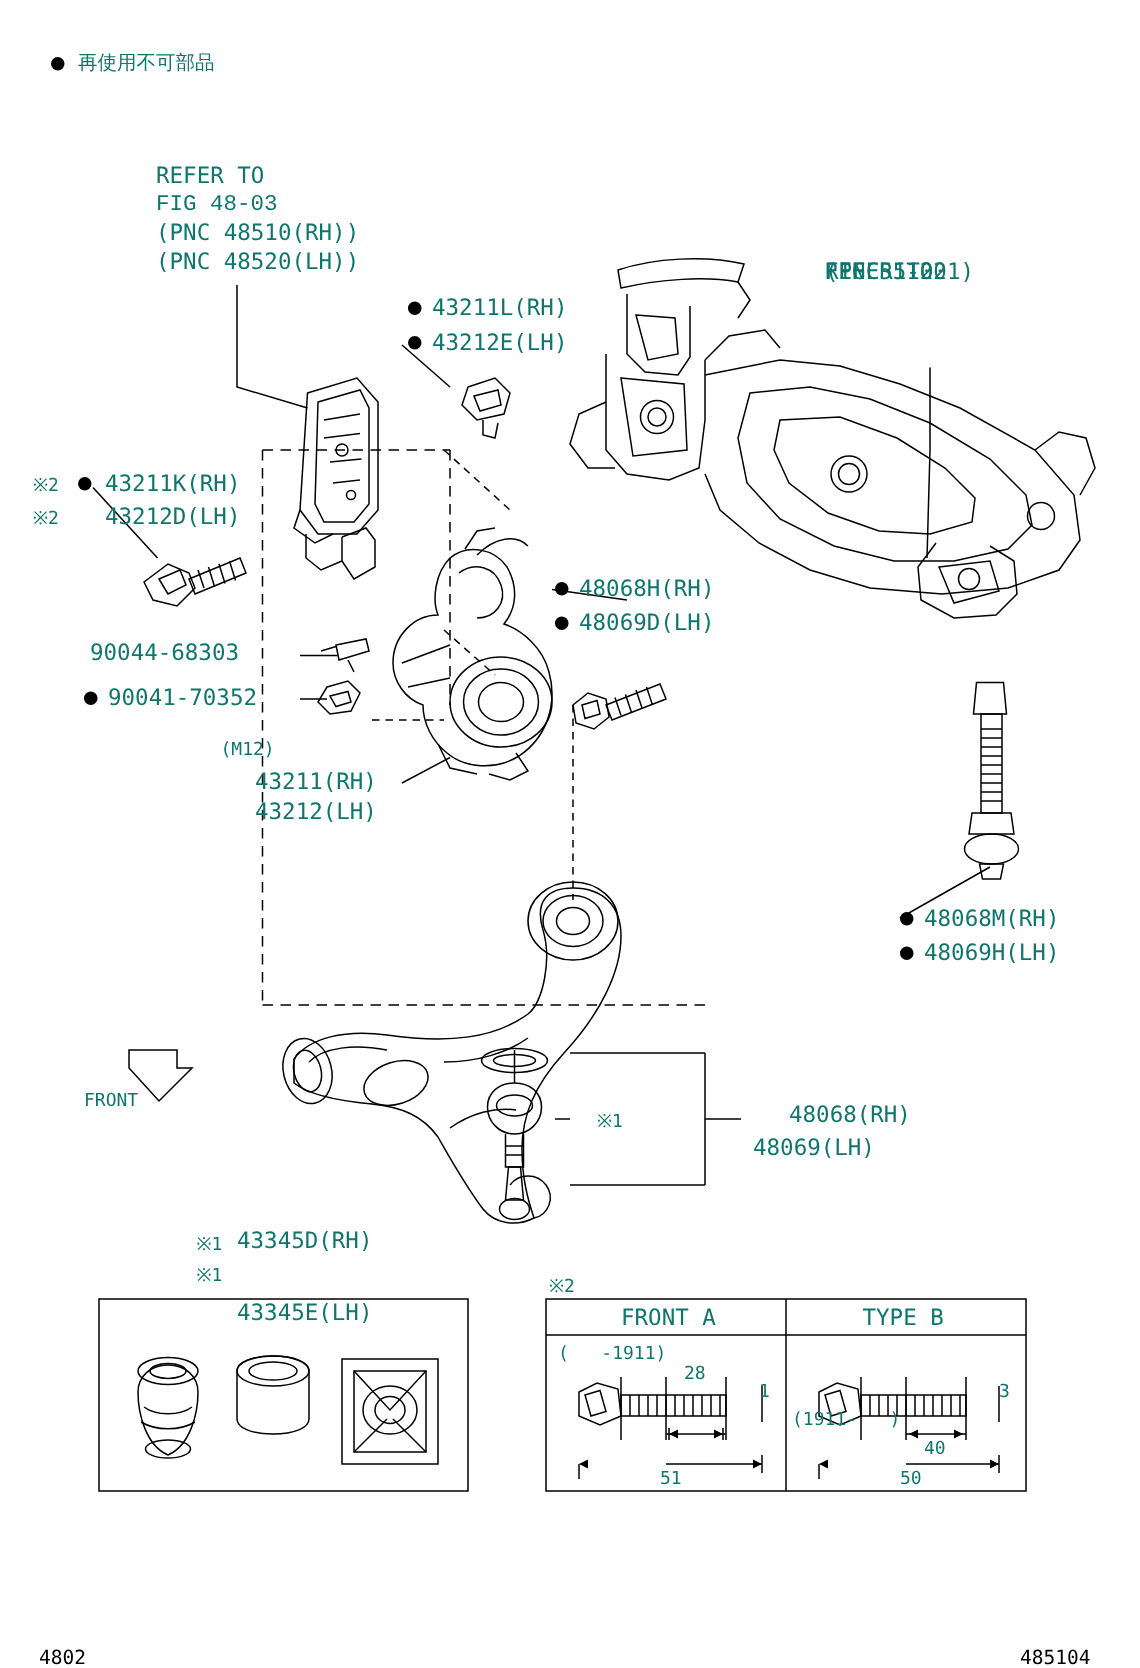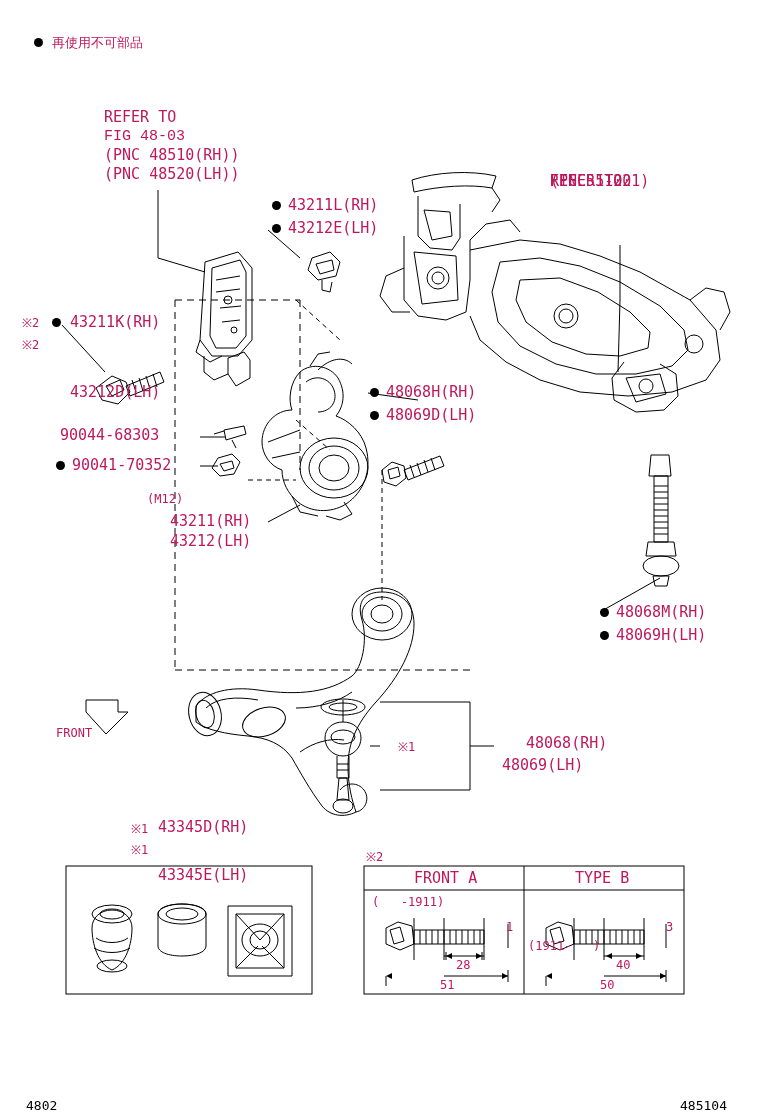--- a/index.html
+++ b/index.html
@@ -20,21 +20,21 @@
     left: 0; top: 0;
     width: 760px;
     height: 1112px;
   }
   .lbl {
     position: absolute;
     font-family: "DejaVu Sans Mono", monospace;
     font-size: 15px;
     line-height: 19px;
     white-space: pre;
-    color: #be185d;
+    color: #0f766e;
   }
   .lbl.sm { font-size: 12px; line-height: 15px; }
   .jp {
     font-family: "DejaVu Sans", sans-serif;
     font-size: 13px;
   }
   .bullet {
     position: absolute;
     width: 9px; height: 9px;
     border-radius: 50%;
@@ -325,21 +325,21 @@
 
   <div class="bullet" style="left:272px; top:201px;"></div>
   <div class="lbl" style="left:288px; top:196px;">43211L(RH)</div>
   <div class="bullet" style="left:272px; top:224px;"></div>
   <div class="lbl" style="left:288px; top:219px;">43212E(LH)</div>
 
   <div class="lbl sm" style="left:22px; top:316px;">※2</div>
   <div class="bullet" style="left:52px; top:318px;"></div>
   <div class="lbl" style="left:70px; top:313px;">43211K(RH)</div>
   <div class="lbl sm" style="left:22px; top:338px;">※2</div>
-  <div class="lbl" style="left:70px; top:335px;margin-top:48px;">43212D(LH)</div>
+  <div class="lbl" style="left:70px; top:335px;">43212D(LH)</div>
 
   <div class="lbl" style="left:60px; top:426px;">90044-68303</div>
 
   <div class="bullet" style="left:56px; top:461px;"></div>
   <div class="lbl" style="left:72px; top:456px;">90041-70352</div>
   <div class="lbl sm" style="left:147px; top:476px;margin-top:16px;">(M12)</div>
 
   <div class="bullet" style="left:370px; top:388px;"></div>
   <div class="lbl" style="left:386px; top:383px;">48068H(RH)</div>
   <div class="bullet" style="left:370px; top:411px;"></div>
@@ -367,21 +367,21 @@
 
   <div class="lbl sm" style="left:366px; top:850px;">※2</div>
 
   <div class="lbl" style="left:414px; top:869px;">FRONT A</div>
   <div class="lbl" style="left:575px; top:869px;">TYPE B</div>
 
   <div class="lbl sm" style="left:372px; top:895px;">(   -1911)</div>
   <div class="lbl sm" style="left:528px; top:895px;margin-top:44px;">(1911-   )</div>
 
   <div class="lbl sm" style="left:506px; top:920px;">1</div>
-  <div class="lbl sm" style="left:456px; top:958px;text-align:right;">28</div>
+  <div class="lbl sm" style="left:456px; top:908px;text-align:right;">28</div>
   <div class="lbl sm" style="left:440px; top:978px;">51</div>
 
   <div class="lbl sm" style="left:666px; top:920px;">3</div>
   <div class="lbl sm" style="left:616px; top:958px;">40</div>
   <div class="lbl sm" style="left:600px; top:978px;">50</div>
 
   <div class="footer" style="left:26px; top:1074px;">4802</div>
   <div class="footer" style="left:680px; top:1074px;">485104</div>
 
 </div>

